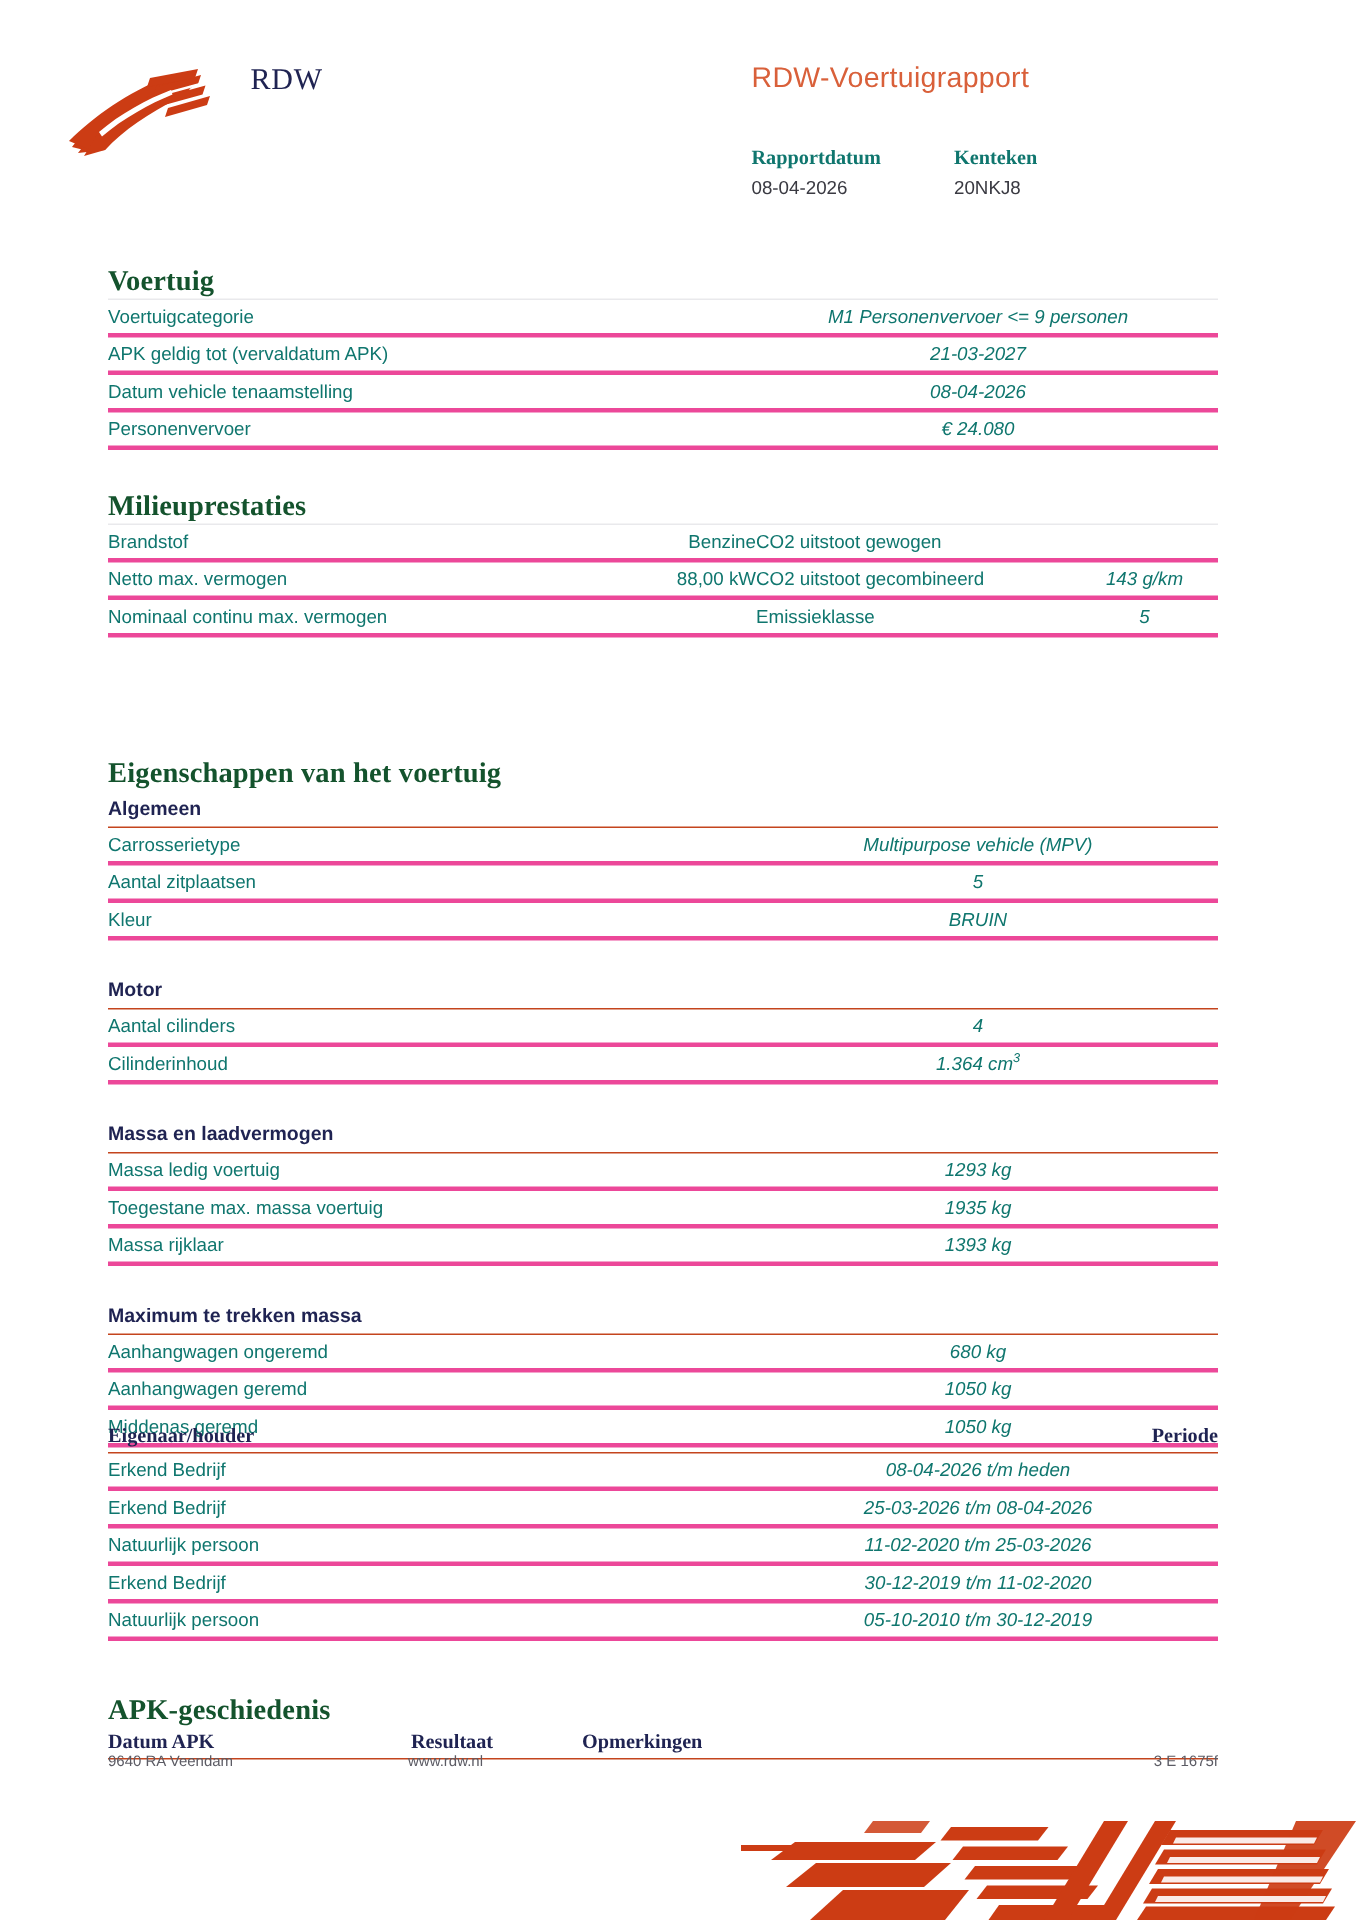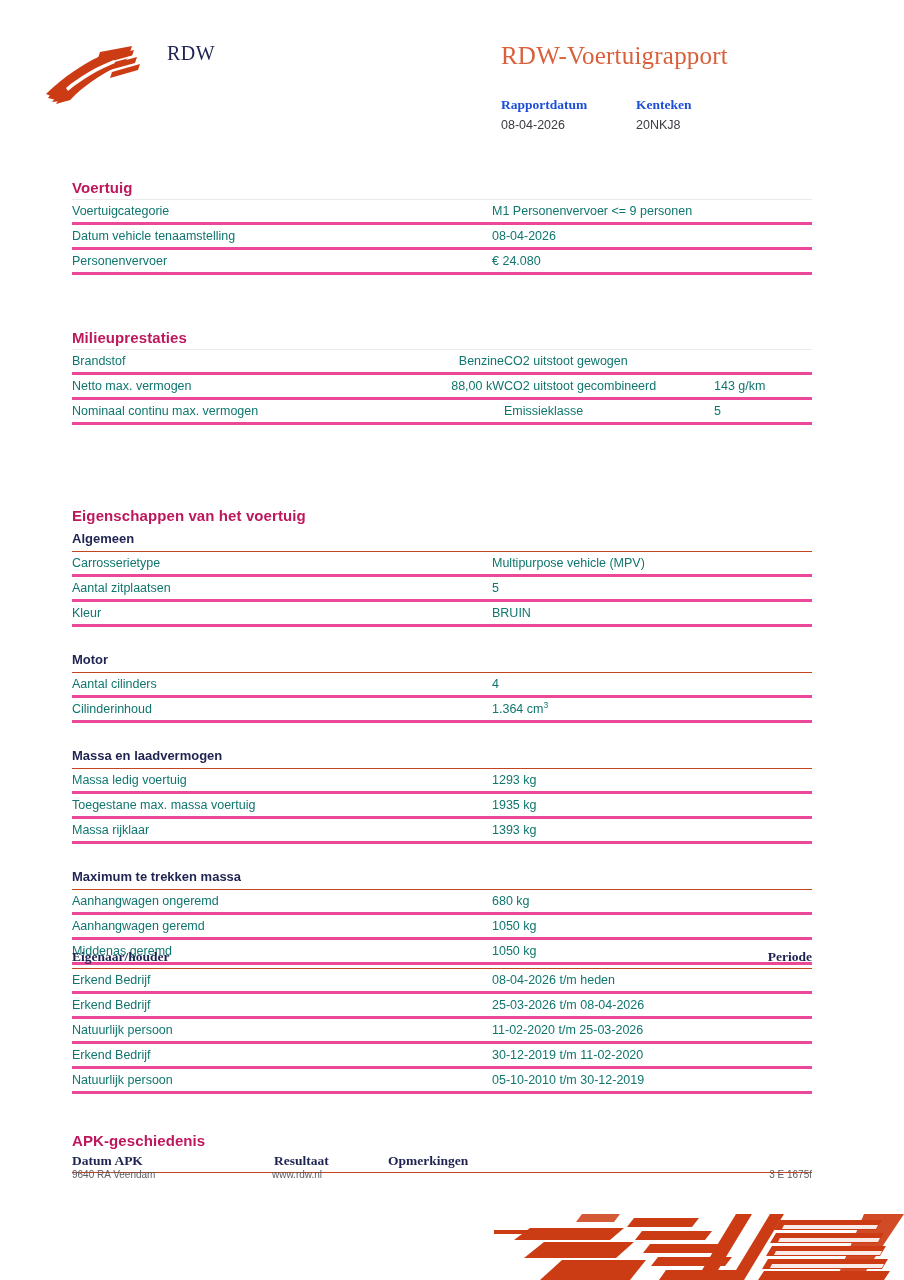--- a/index.html
+++ b/index.html
@@ -51,22 +51,22 @@
     font-size: 20px;
     font-weight: 400;
     letter-spacing: 0.5px;
     color: #1f2352;
   }
 
   .report-title {
     position: absolute;
     left: 501px;
     top: 42px;
-    font-family: Liberation Serif, serif;
-    font-size: 25px;
+    font-family: Liberation Sans, sans-serif;
+    font-size: 19px;
     font-weight: 400;
     color: #d9603a;
     letter-spacing: 0.2px;
     white-space: nowrap;
   }
 
   .meta {
     position: absolute;
     left: 501px;
     top: 96px;
@@ -74,41 +74,41 @@
   }
   .meta-col {
     display: inline-block;
     vertical-align: top;
   }
   .meta-col.first { width: 135px; }
   .meta-label {
     font-family: "Liberation Serif", serif;
     font-weight: bold;
     font-size: 13.5px;
-    color: #1d4ed8;
+    color: #0f766e;
     line-height: 18px;
   }
   .meta-value {
     font-size: 12.5px;
     color: #3a3a42;
     line-height: 19px;
     margin-top: 2px;
   }
 
   
   .section {
     position: absolute;
     left: 72px;
     width: 740px;
   }
   .sec-title {
-    font-family: Liberation Sans, sans-serif;
+    font-family: Liberation Serif, serif;
     font-weight: bold;
-    font-size: 15px;
-    color: #be185d;
+    font-size: 19px;
+    color: #14532d;
     letter-spacing: 0.1px;
     line-height: 16px;
     margin-bottom: 3px;
   }
   .sub-title {
     font-family: "Liberation Sans", sans-serif;
     font-weight: bold;
     font-size: 13px;
     color: #1f2352;
     line-height: 17px;
@@ -129,21 +129,21 @@
     color: #0f766e;
     padding: 4px 0 4px 0;
     border-bottom: 3px solid #ec4899;
     vertical-align: bottom;
     line-height: 14px;
     white-space: nowrap;
     overflow: hidden;
   }
   table.rdw tr:first-child td { border-top: 1px solid #e9e9ec; }
   td.lbl  { text-align: left; }
-  td.val  { text-align: left; }
+  td.val  { text-align: center; font-style: italic; }
   td.midval { text-align: right; padding-right: 52px; }
 
   table.rdw.noTopRule tr:first-child td { border-top: none; }
 
   th.hdr {
     font-family: "Liberation Serif", serif;
     font-weight: bold;
     font-size: 13.5px;
     color: #1f2352;
     padding: 0 0 3px 0;
@@ -227,20 +227,24 @@
     <div class="sec-title">Voertuig</div>
     <table class="rdw">
       <colgroup>
           <col style="width:420px">
           <col>
         </colgroup>
       <tbody>
         <tr>
           <td class="lbl">Voertuigcategorie</td>
           <td class="val">M1 Personenvervoer &lt;= 9 personen</td>
+        </tr>
+        <tr>
+          <td class="lbl">APK geldig tot (vervaldatum APK)</td>
+          <td class="val">21-03-2027</td>
         </tr>
         <tr>
           <td class="lbl">Datum vehicle tenaamstelling</td>
           <td class="val">08-04-2026</td>
         </tr>
         <tr>
           <td class="lbl">Personenvervoer</td>
           <td class="val">€ 24.080</td>
         </tr>
       </tbody>

